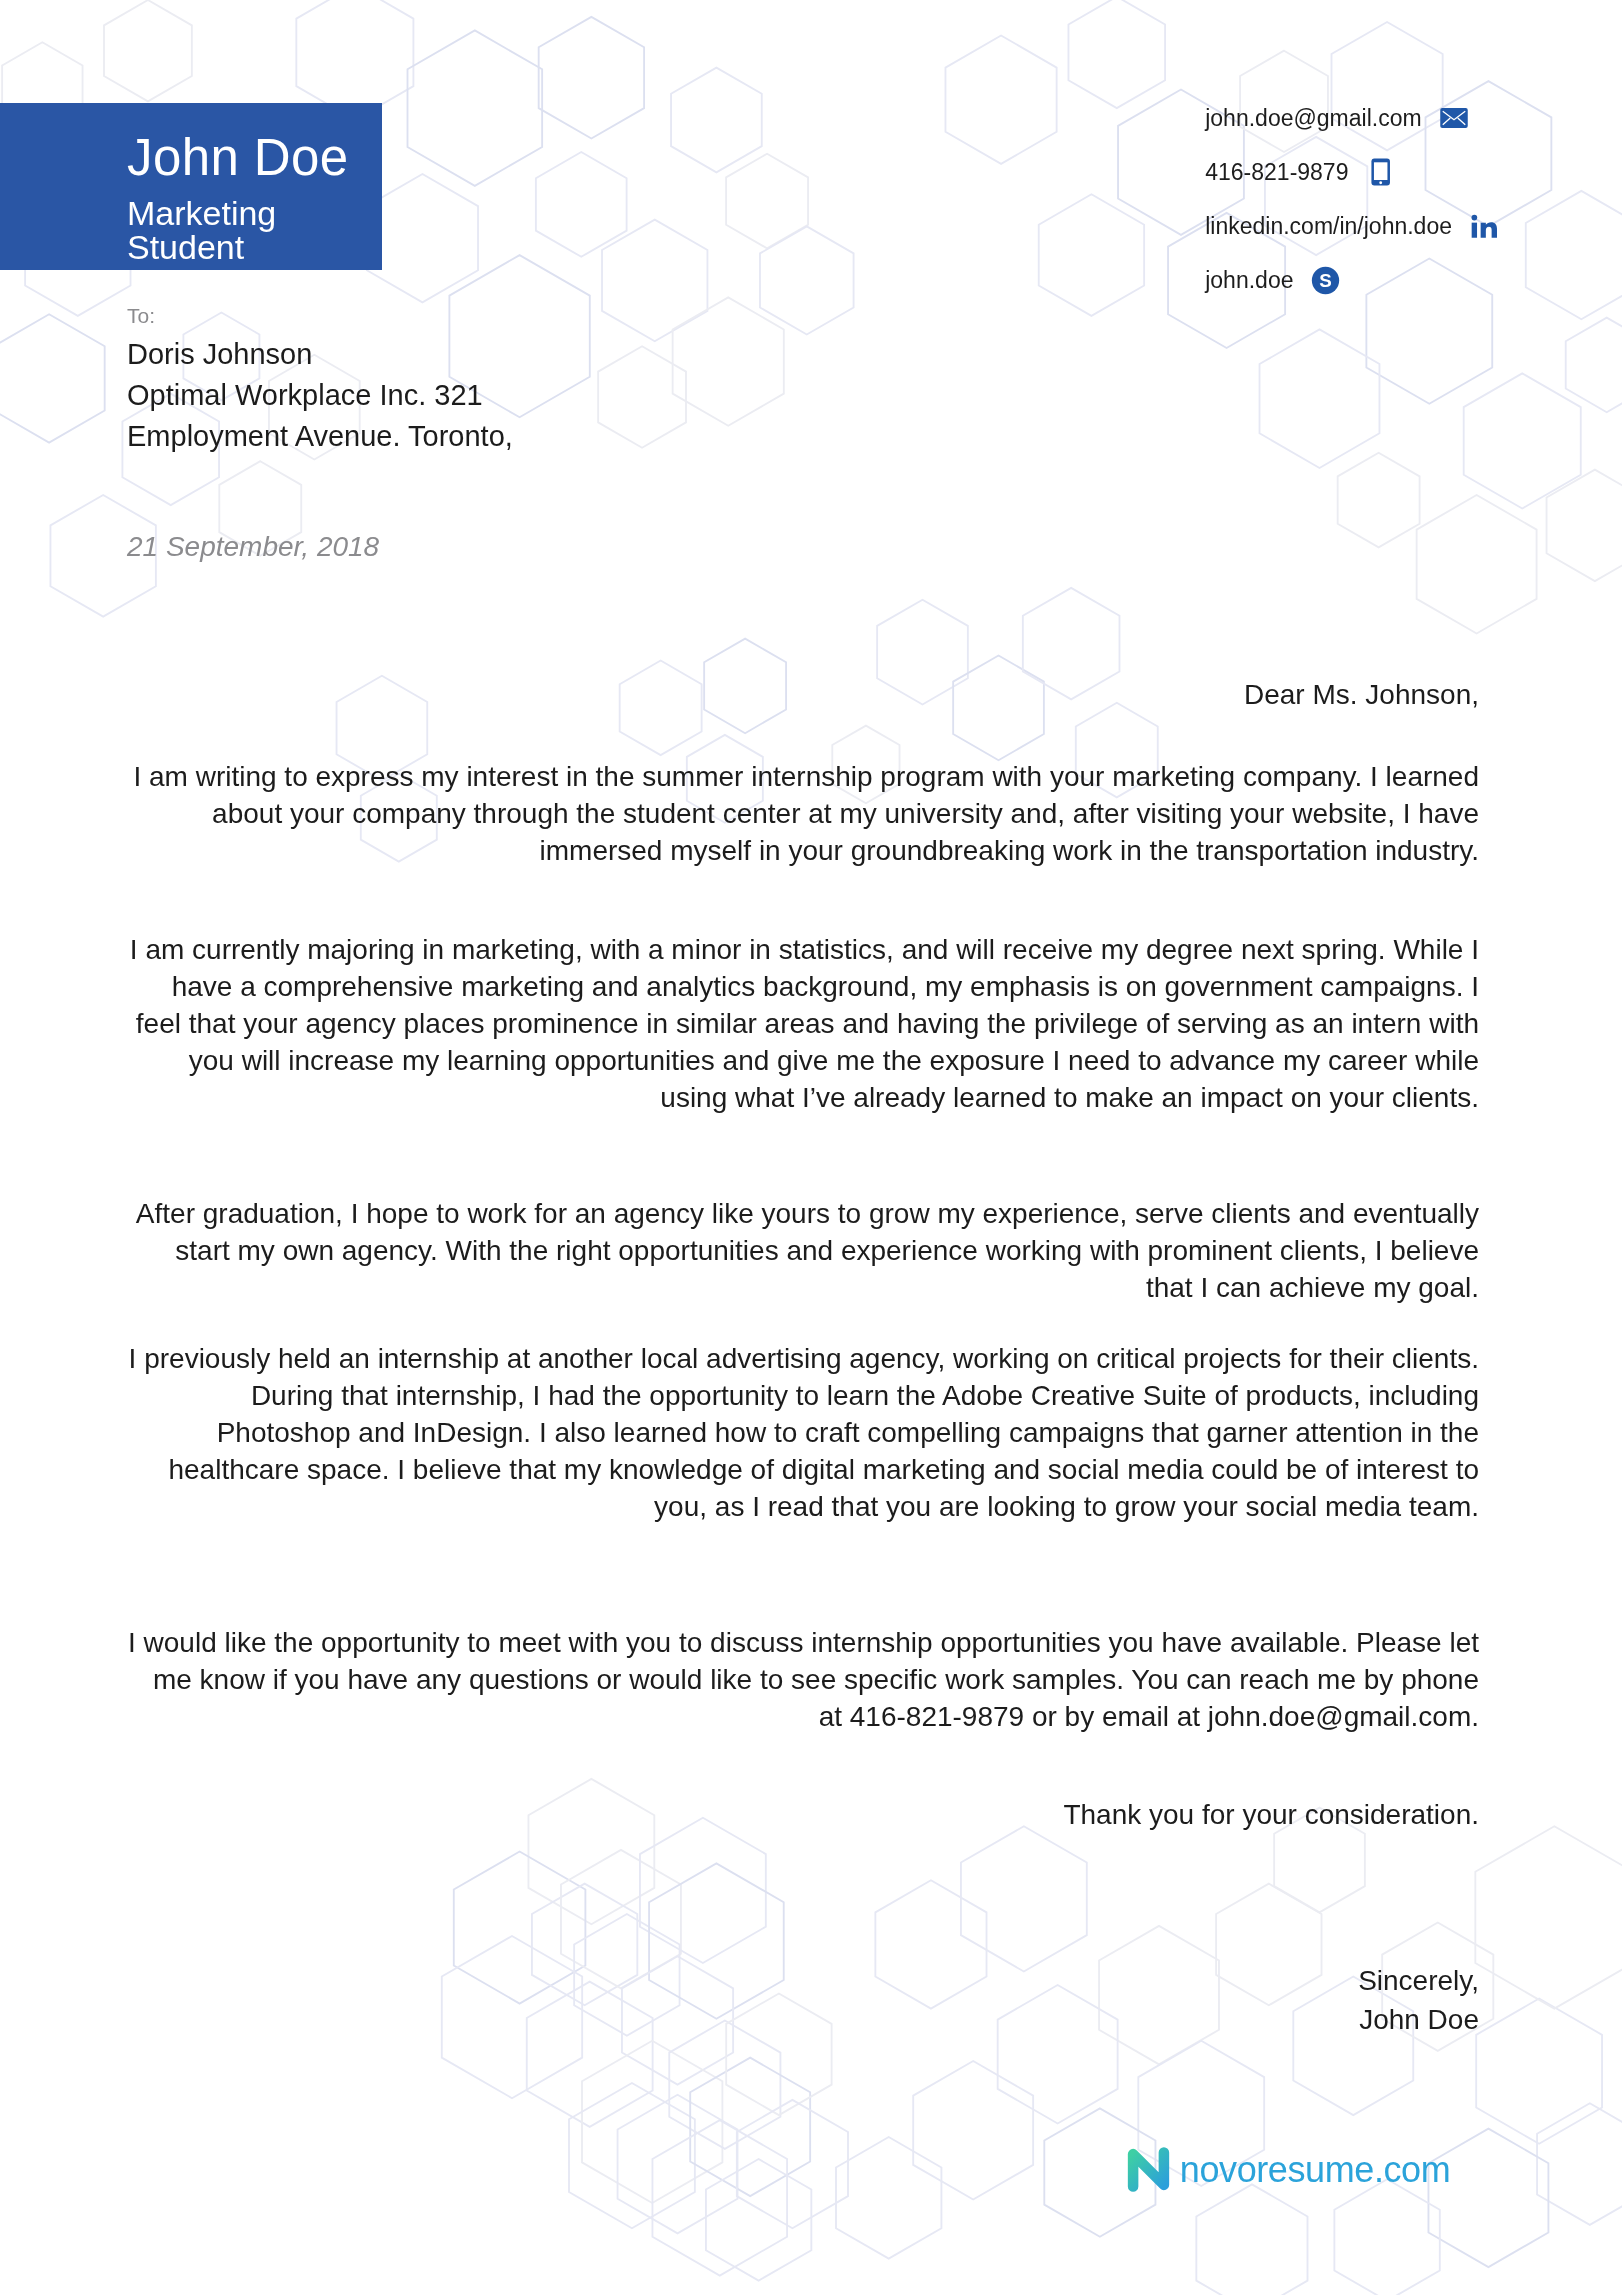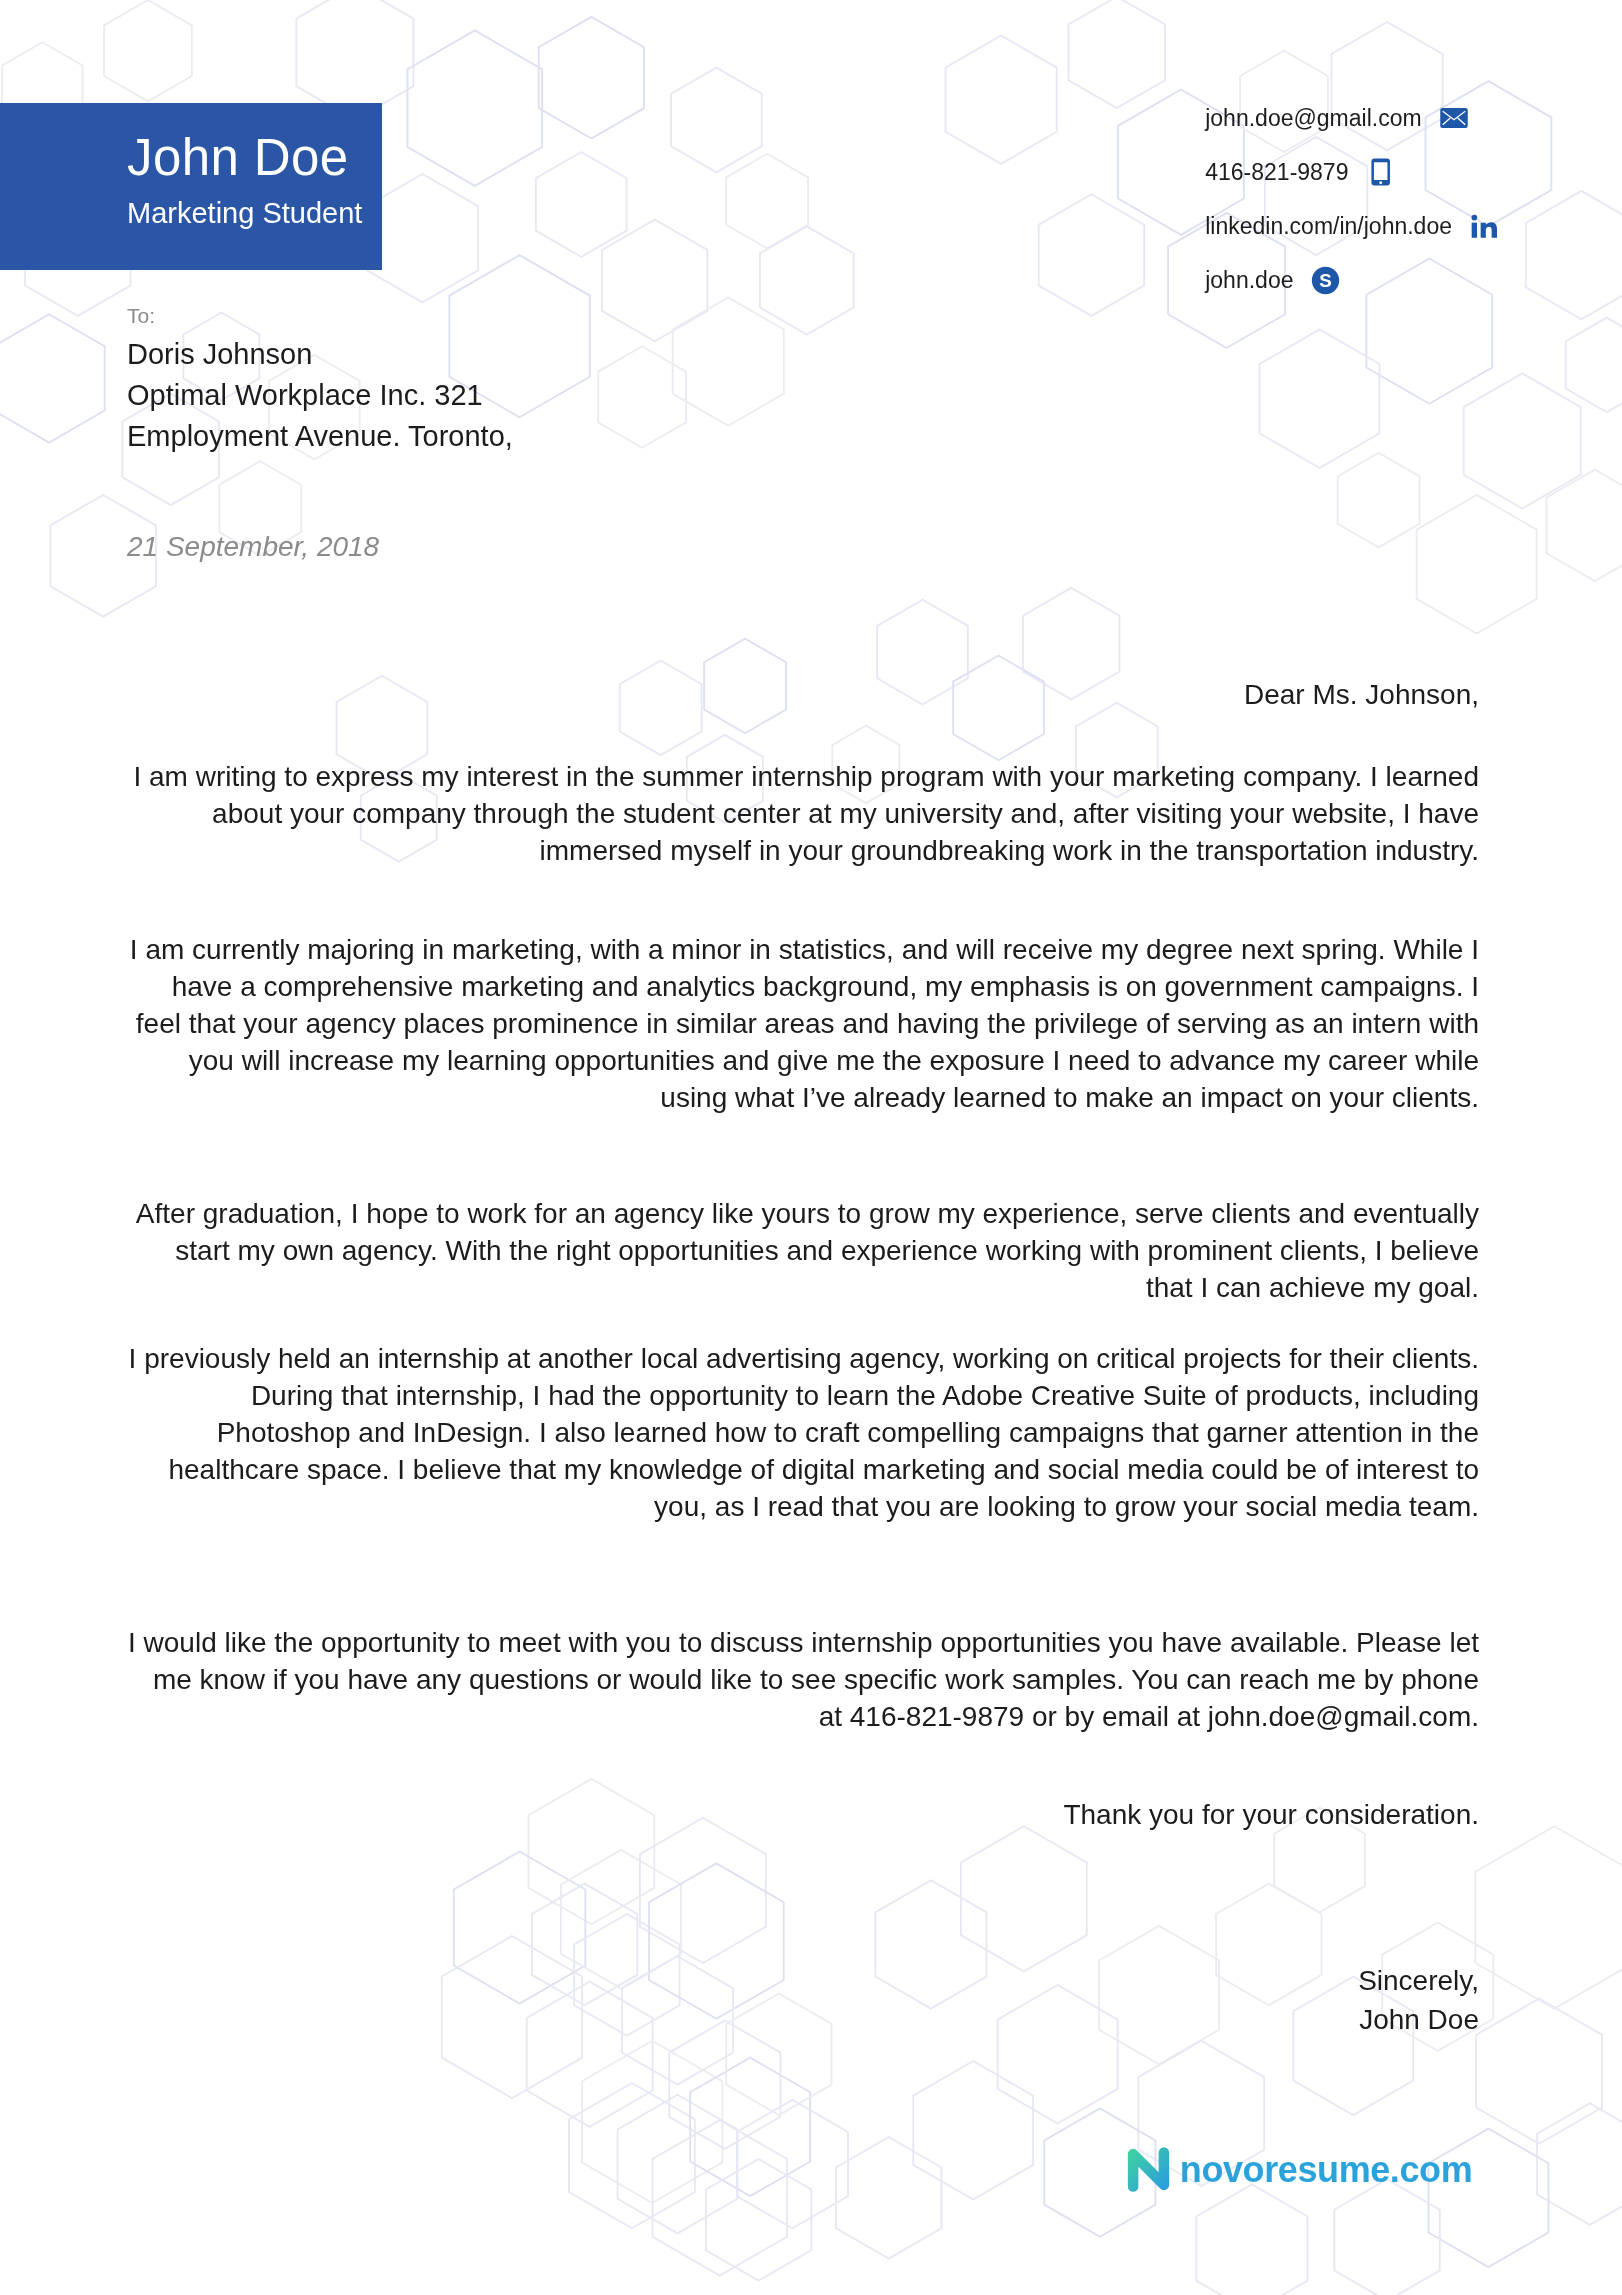--- a/index.html
+++ b/index.html
@@ -7,21 +7,21 @@
     position:relative;width:1622px;height:2295px;background:#ffffff;overflow:hidden;
     font-family:"Liberation Sans","DejaVu Sans",sans-serif;color:#1d1d1d;
   }
   .hexbg{position:absolute;left:0;top:0;width:1622px;height:2295px;pointer-events:none;}
   
   .banner{
     position:absolute;left:0;top:103px;width:382px;height:167px;
     background:#2A56A5;color:#ffffff;box-sizing:border-box;padding:29px 0 0 127px;
   }
   .banner .name{font-size:51px;line-height:52px;font-weight:normal;letter-spacing:0.4px;}
-  .banner .role{font-size:29px;line-height:34px;margin-top:12px;font-weight:normal;}
+  .banner .role{font-size:34px;line-height:34px;margin-top:12px;font-weight:normal;}
   
   .contact{position:absolute;top:91px;right:123px;}
   .crow{display:flex;justify-content:flex-start;align-items:center;gap:17px;height:54px;}
   .crow .ctext{font-size:23px;color:#1d1d1d;white-space:nowrap;}
   .cicon{width:30px;display:flex;justify-content:center;align-items:center;}
   
   .to{position:absolute;left:127px;top:304px;font-size:21px;color:#8b8b8e;}
   .addr{position:absolute;left:127px;top:334px;font-size:29px;line-height:41px;color:#1c1c1c;}
   .date{position:absolute;left:127px;top:531px;font-size:28px;font-style:italic;color:#8b8b8e;}
   
@@ -31,21 +31,21 @@
   .p2{top:931px;}
   .p3{top:1195px;}
   .p4{top:1340px;}
   .p5{top:1624px;}
   .thanks{top:1796px;}
   .closing{top:1962px;}
   .signature{top:2001px;}
   
   .flogo{position:absolute;left:1124px;top:2146px;display:flex;align-items:center;gap:6.8px;}
   .flogo .wordmark{
-    font-size:36px;font-weight:bold;color:#2BA3DA;letter-spacing:-0.4px;
+    font-size:36px;font-weight:normal;color:#2BA3DA;letter-spacing:-0.4px;
     font-family:"Liberation Sans","DejaVu Sans",sans-serif;
   }
 </style>
 </head>
 <body>
 
 <div class="page">
 
   <svg class="hexbg" id="hexbg" viewBox="0 0 1920 2717">
       <polygon points="50.0,50.0 97.6,77.5 97.6,132.5 50.0,160.0 2.4,132.5 2.4,77.5" fill="none" stroke="#ebecf2" stroke-width="2.2"></polygon>

